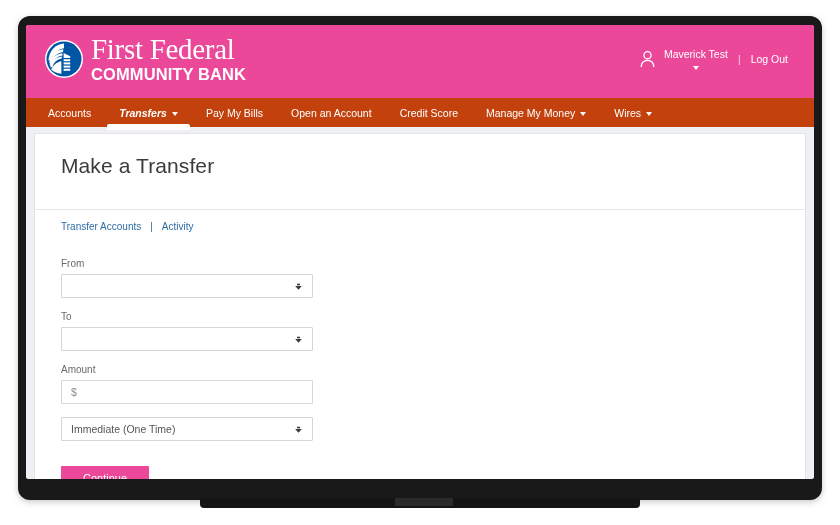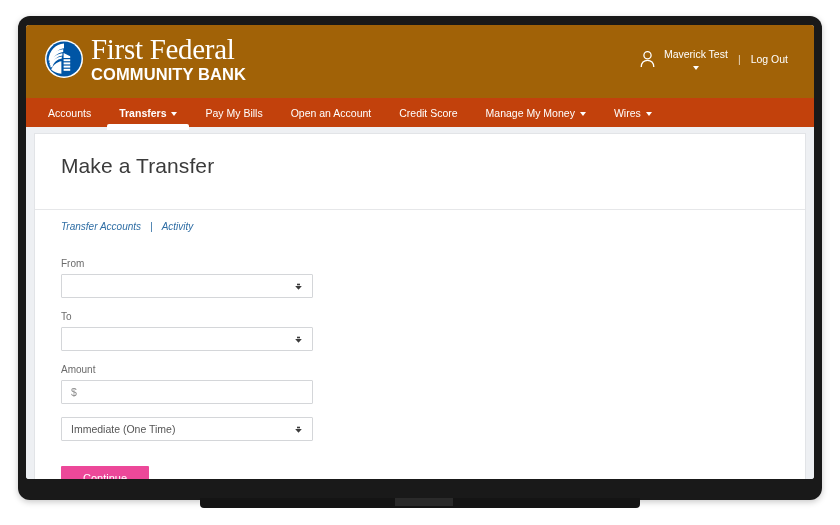--- a/index.html
+++ b/index.html
@@ -54,21 +54,21 @@
     position: absolute;
     left: 395px;
     top: 498px;
     width: 58px;
     height: 8px;
     background: #2a2a2a;
   }
 
   
   .site-header {
-    background: #a16207;
+    background: #ec4899;
     height: 73px;
     position: relative;
   }
   .brand {
     position: absolute;
     left: 18px;
     top: 9px;
     display: flex;
     align-items: center;
     gap: 7px;
@@ -131,21 +131,21 @@
     font-size: 10.5px;
     padding: 0 14px 8px 14px;
     display: flex;
     align-items: center;
     gap: 5px;
     white-space: nowrap;
     position: relative;
     cursor: pointer;
   }
   .nav-item:first-child { padding-left: 4px; }
-  .nav-item.active { font-weight: bold; }
+  .nav-item.active { font-weight: bold; font-style: italic; }
   .nav-item.active::after {
     content: "";
     position: absolute;
     left: 2px; right: 2px;
     bottom: -3px;
     height: 6px;
     background: #ffffff;
     border-radius: 2px 2px 0 0;
   }
 
@@ -174,21 +174,20 @@
     height: 1px;
     background: #e6e7e9;
     margin: 0 -26px 0 -26px;
   }
   .subnav {
     display: flex;
     align-items: flex-end;
     gap: 9px;
     margin: 11px 0 26px 0;
     font-size: 10px;
-    font-style: italic;
   }
   .subnav a { color: #2e6da4; text-decoration: none; cursor: pointer; }
   .subnav .divider { color: #2e6da4; }
 
   
   .field { margin-bottom: 13px; }
   .field-label {
     font-size: 10px;
     color: #6b6b6b;
     margin-bottom: 5px;

